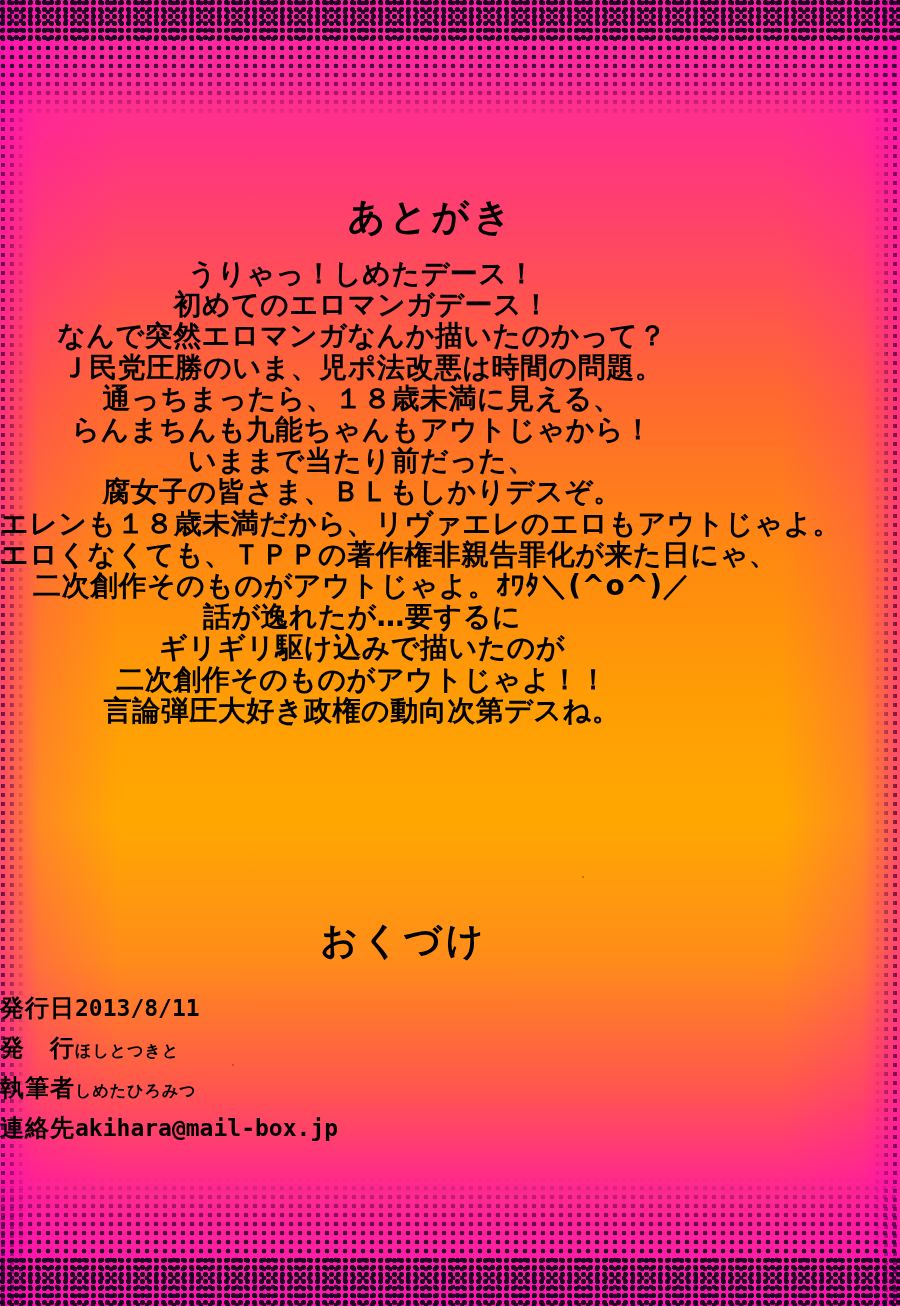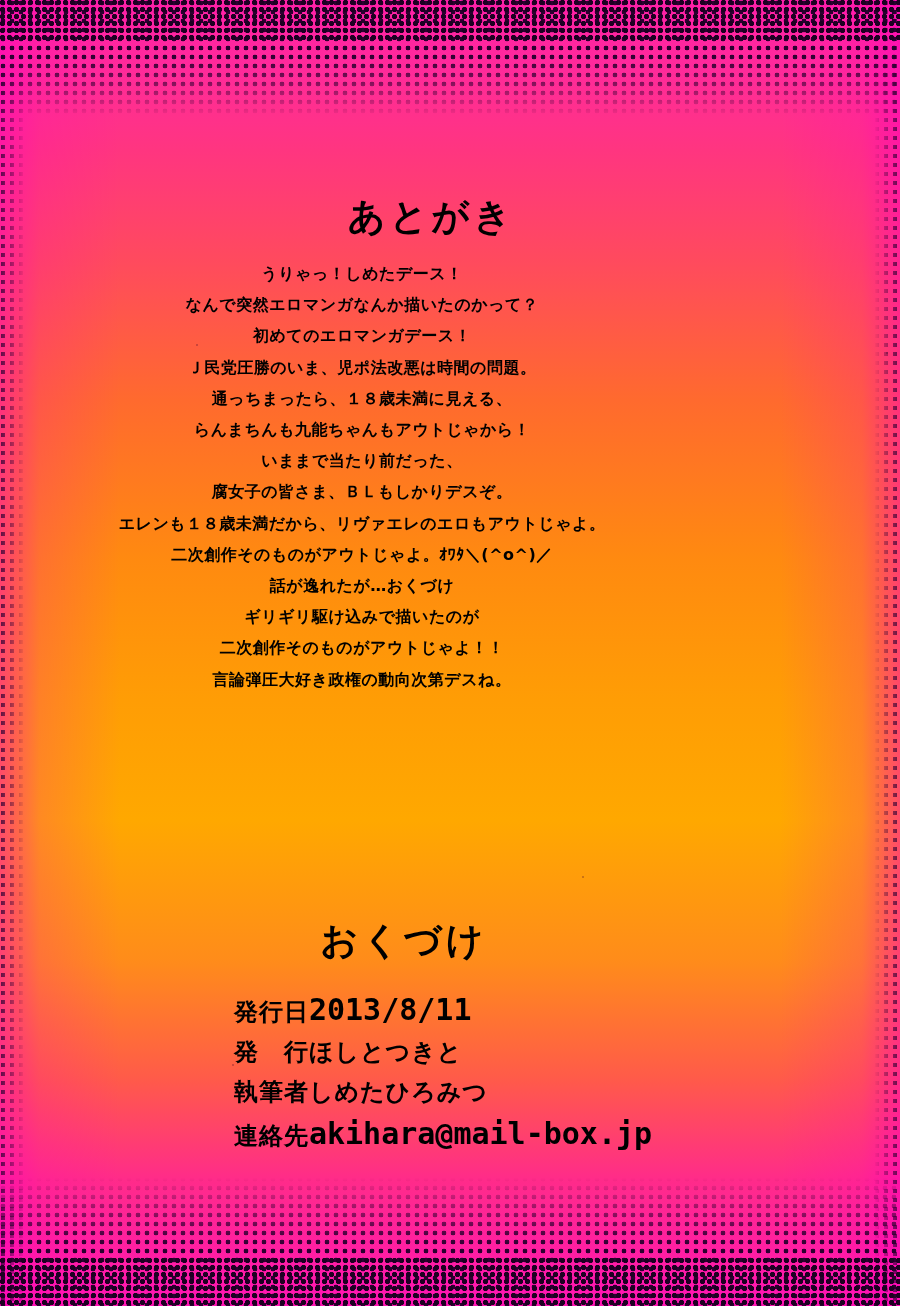--- a/index.html
+++ b/index.html
@@ -139,21 +139,21 @@
     width: 863px;
   }
 
   #afterword-body {
     position: absolute;
     top: 258px;
     left: 0;
     width: 724px;
     font-family: "DejaVu Sans", sans-serif;
     font-weight: bold;
-    font-size: 16px;
+    font-size: 28px;
     line-height: 31.2px;
     letter-spacing: 0.5px;
     color: #000;
   }
   #afterword-body .ln {
     display: block;
     white-space: nowrap;
   }
 
   #colophon-title {
@@ -162,49 +162,48 @@
     left: 0;
     width: 808px;
   }
 
   #colophon-table {
     position: absolute;
     top: 992px;
     left: 0;
     width: 886px;
     display: flex;
-    justify-content: center;
   }
   #colophon-table table {
     border-collapse: collapse;
   }
   #colophon-table td {
     padding: 0 0 8px 0;
     vertical-align: baseline;
     color: #000;
     font-weight: bold;
   }
   td.clabel {
     font-family: "DejaVu Sans", sans-serif;
     font-size: 24px;
     letter-spacing: 1px;
     text-align: left;
     white-space: nowrap;
     padding-right: 22px;
   }
   td.cvalue {
     font-family: "DejaVu Sans Mono", monospace;
-    font-size: 30px;
+    font-size: 23px;
     letter-spacing: 0px;
     text-align: left;
     white-space: nowrap;
   }
   td.cvalue.jp {
     font-family: Liberation Serif, serif;
-    font-size: 24px;
+    font-size: 16px;
     letter-spacing: 1px;
   }
 
   
   .speckle {
     position: absolute;
     z-index: 6;
     width: 2px;
     height: 2px;
     background: rgba(60,0,40,0.35);
@@ -228,30 +227,31 @@
   <div class="speckle" style="left:886px; top:352px;"></div>
   <div class="speckle" style="left:582px; top:876px;"></div>
   <div class="speckle" style="left:232px; top:1064px;"></div>
 
   <div class="content">
 
     <div id="afterword-title" class="heading">あとがき</div>
 
     <div id="afterword-body">
       <span class="ln">うりゃっ！しめたデース！</span>
+      <span class="ln">初めてのエロマンガデース！</span>
       <span class="ln">なんで突然エロマンガなんか描いたのかって？</span>
-      <span class="ln">初めてのエロマンガデース！</span>
       <span class="ln">Ｊ民党圧勝のいま、児ポ法改悪は時間の問題。</span>
       <span class="ln">通っちまったら、１８歳未満に見える、</span>
       <span class="ln">らんまちんも九能ちゃんもアウトじゃから！</span>
       <span class="ln">いままで当たり前だった、</span>
       <span class="ln">腐女子の皆さま、ＢＬもしかりデスぞ。</span>
       <span class="ln">エレンも１８歳未満だから、リヴァエレのエロもアウトじゃよ。</span>
+      <span class="ln">エロくなくても、ＴＰＰの著作権非親告罪化が来た日にゃ、</span>
       <span class="ln">二次創作そのものがアウトじゃよ。ｵﾜﾀ＼(^o^)／</span>
-      <span class="ln">話が逸れたが…おくづけ</span>
+      <span class="ln">話が逸れたが…要するに</span>
       <span class="ln">ギリギリ駆け込みで描いたのが</span>
       <span class="ln">二次創作そのものがアウトじゃよ！！</span>
       <span class="ln">言論弾圧大好き政権の動向次第デスね。</span>
     </div>
 
     <div id="colophon-title" class="heading">おくづけ</div>
 
     <div id="colophon-table">
       <table>
         <tbody>

